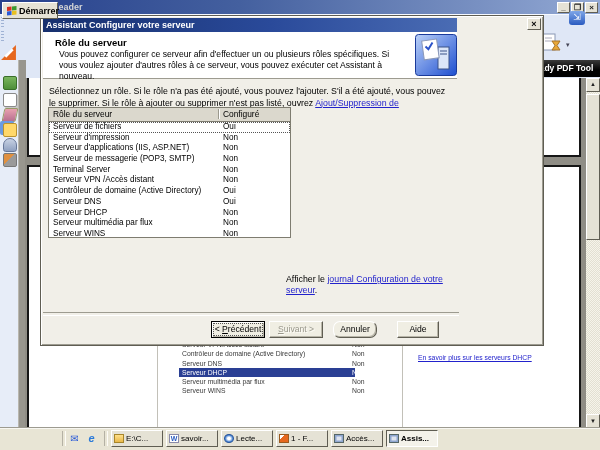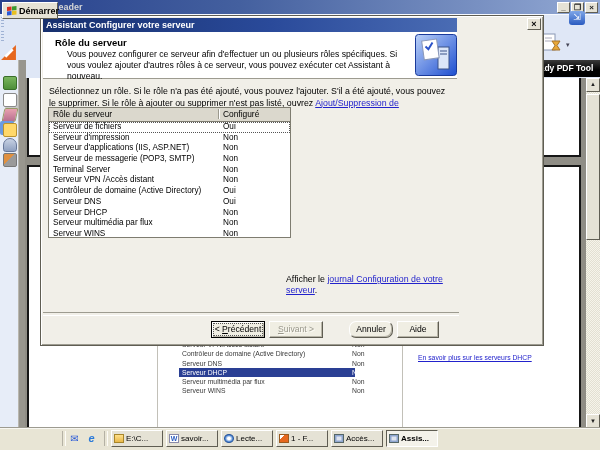--- a/index.html
+++ b/index.html
@@ -68,21 +68,21 @@
   
   .dialog{left:40px;top:15px;width:504px;height:331px;background:#f1efe8;
     border:1px solid #5f5d52;box-shadow:inset 1px 1px 0 #fff,inset -1px -1px 0 #9d9b90;box-sizing:border-box;}
   .dlg-titlebar{left:2px;top:2px;width:414px;height:14px;
     background:linear-gradient(90deg,#17306e,#2a4a9a 55%,#4a6cb4);display:flex;align-items:center;}
   .dlg-title{color:#fff;font-size:9px;font-weight:bold;margin-left:3px;}
   .dlg-close{position:absolute;right:2px;top:1.5px;width:14px;height:12px;background:#e5e2d5;border:1px solid;
     border-color:#fff #5f5d52 #5f5d52 #fff;box-sizing:border-box;font-size:9px;line-height:10px;text-align:center;font-weight:bold;}
   .dlg-header{left:2px;top:16px;width:414px;height:47px;background:#fff;border-bottom:1px solid #9d9b90;box-sizing:border-box;}
   .hdr-title{left:12px;top:5px;font-size:9.5px;font-weight:bold;color:#000;}
-  .hdr-desc{left:24px;top:17px;width:338px;font-size:8.6px;line-height:11px;color:#000;}
+  .hdr-desc{left:16px;top:17px;width:338px;font-size:8.6px;line-height:11px;color:#000;}
   .wizicon{left:372px;top:2px;width:42px;height:42px;}
   .dlg-intro{left:8px;top:70px;width:404px;font-size:8.8px;line-height:11.5px;color:#000;}
   .link{color:#2222cc;text-decoration:underline;}
   .roletable{left:7px;top:91px;width:243px;height:131px;background:#fff;border:1px solid #7e7c70;box-sizing:border-box;}
   .thead{position:relative;height:13px;background:#dbd8cd;border-bottom:1px solid #7e7c70;font-size:8.4px;line-height:12px;color:#000;}
   .thead .h1{position:absolute;left:4px;}
   .thead .h2{position:absolute;left:174px;}
   .thead .hdiv{position:absolute;left:169px;top:1px;width:1px;height:10px;background:#9b998d;box-shadow:1px 0 0 #fff;}
   .trow{position:relative;height:10.7px;font-size:8.2px;line-height:10.7px;color:#000;white-space:nowrap;}
   .trow .c1{position:absolute;left:4px;}
@@ -301,21 +301,21 @@
             <span class="c2">Non</span>
           </div>
         </div>
     </div>
 
     <div class="abs logblock"><span>Afficher le </span><span class="link">journal Configuration de votre serveur</span><span>.</span></div>
 
     <div class="abs btn-sep"></div>
     <div class="abs dbtn default" style="left:170px;width:54px;"><span>&lt; </span><span class="uline">P</span><span>récédent</span></div>
     <div class="abs dbtn disabled" style="left:228px;width:54px;"><span></span><span class="uline">S</span><span>uivant &gt;</span></div>
-    <div class="abs dbtn" style="left:308px;width:44px;border-radius:7px;">Annuler</div>
+    <div class="abs dbtn" style="left:292px;width:44px;border-radius:7px;">Annuler</div>
     <div class="abs dbtn" style="left:356px;width:42px;">Aide</div>
   </div>
 
   <div class="abs taskbar"></div>
   <div class="abs startbtn">
     <span style="display:inline-block;width:10px;height:10px;">
       <svg width="10" height="10" viewBox="0 0 10 10">
           <g transform="skewY(-6)">
             <rect x="0" y="1" width="4.5" height="4" fill="#d83020"></rect>
             <rect x="5" y="1" width="4.5" height="4" fill="#3a9a30"></rect>

